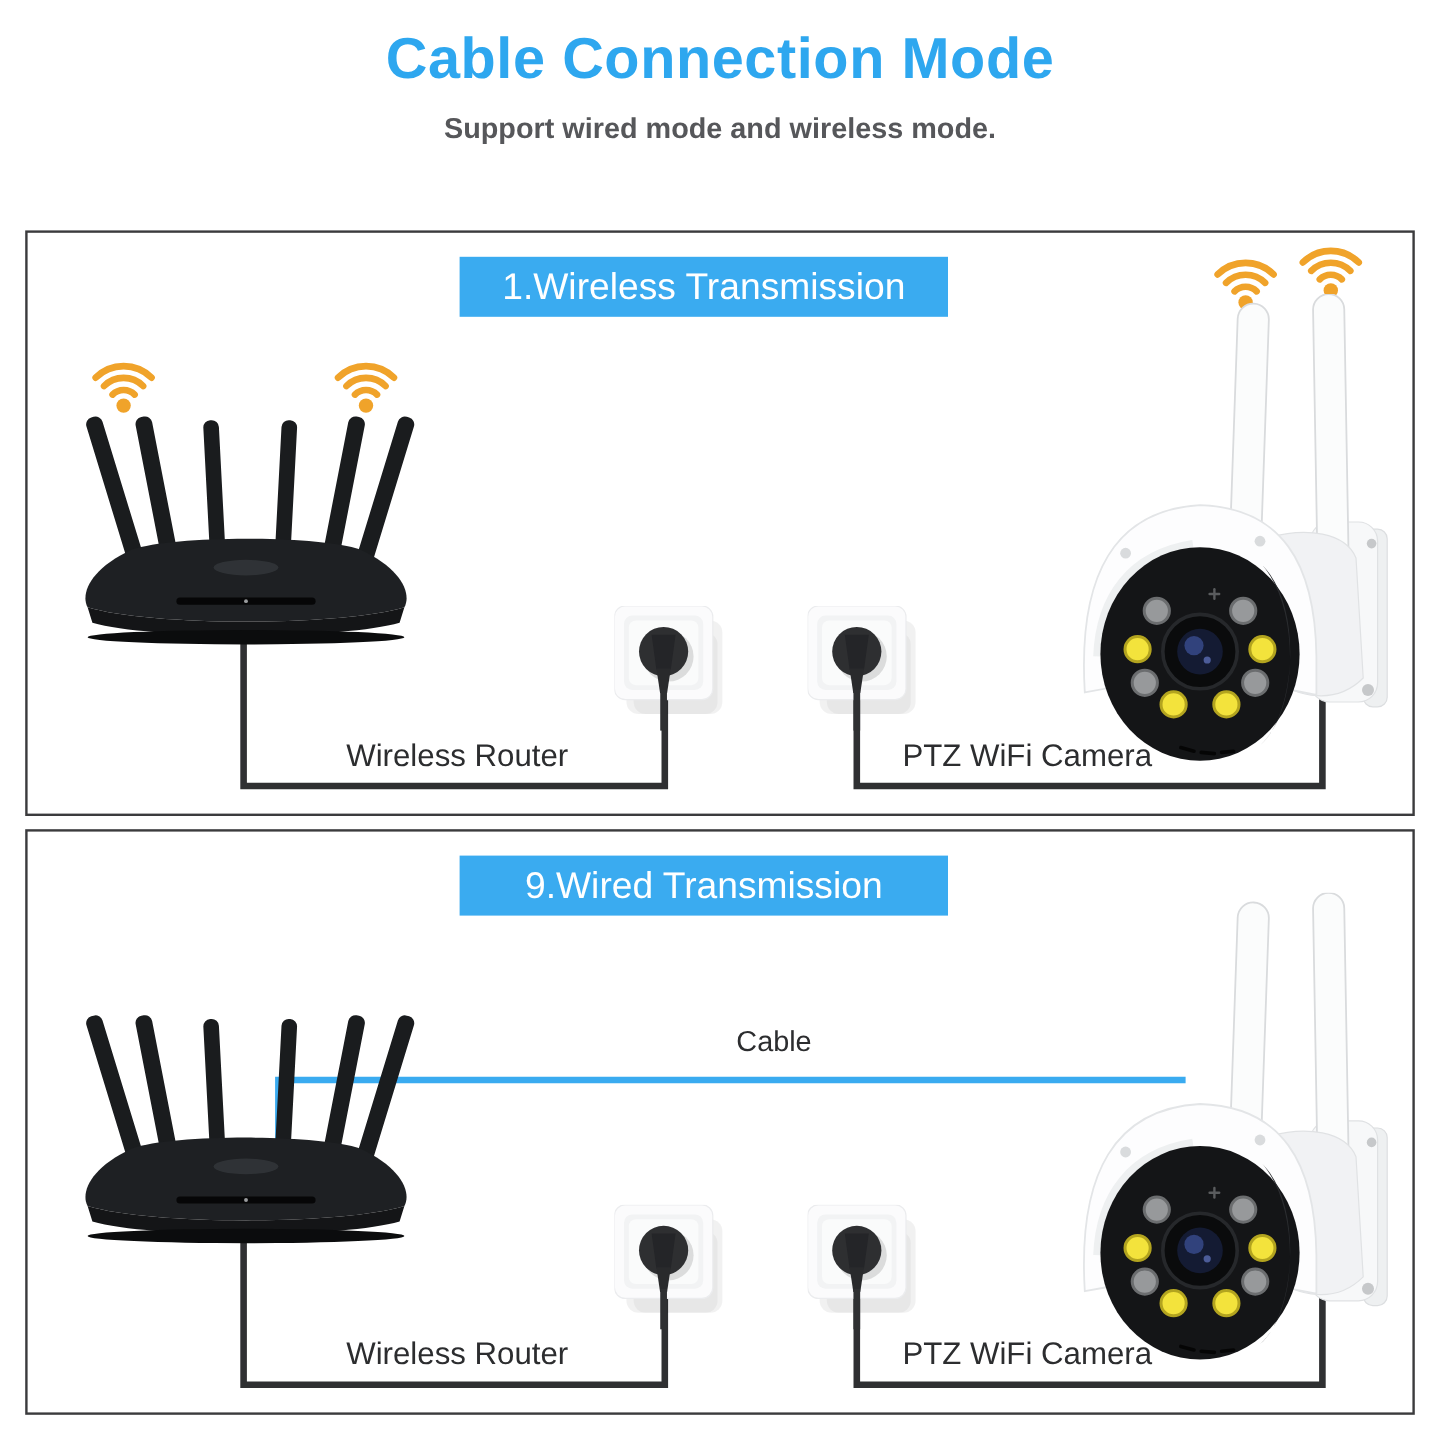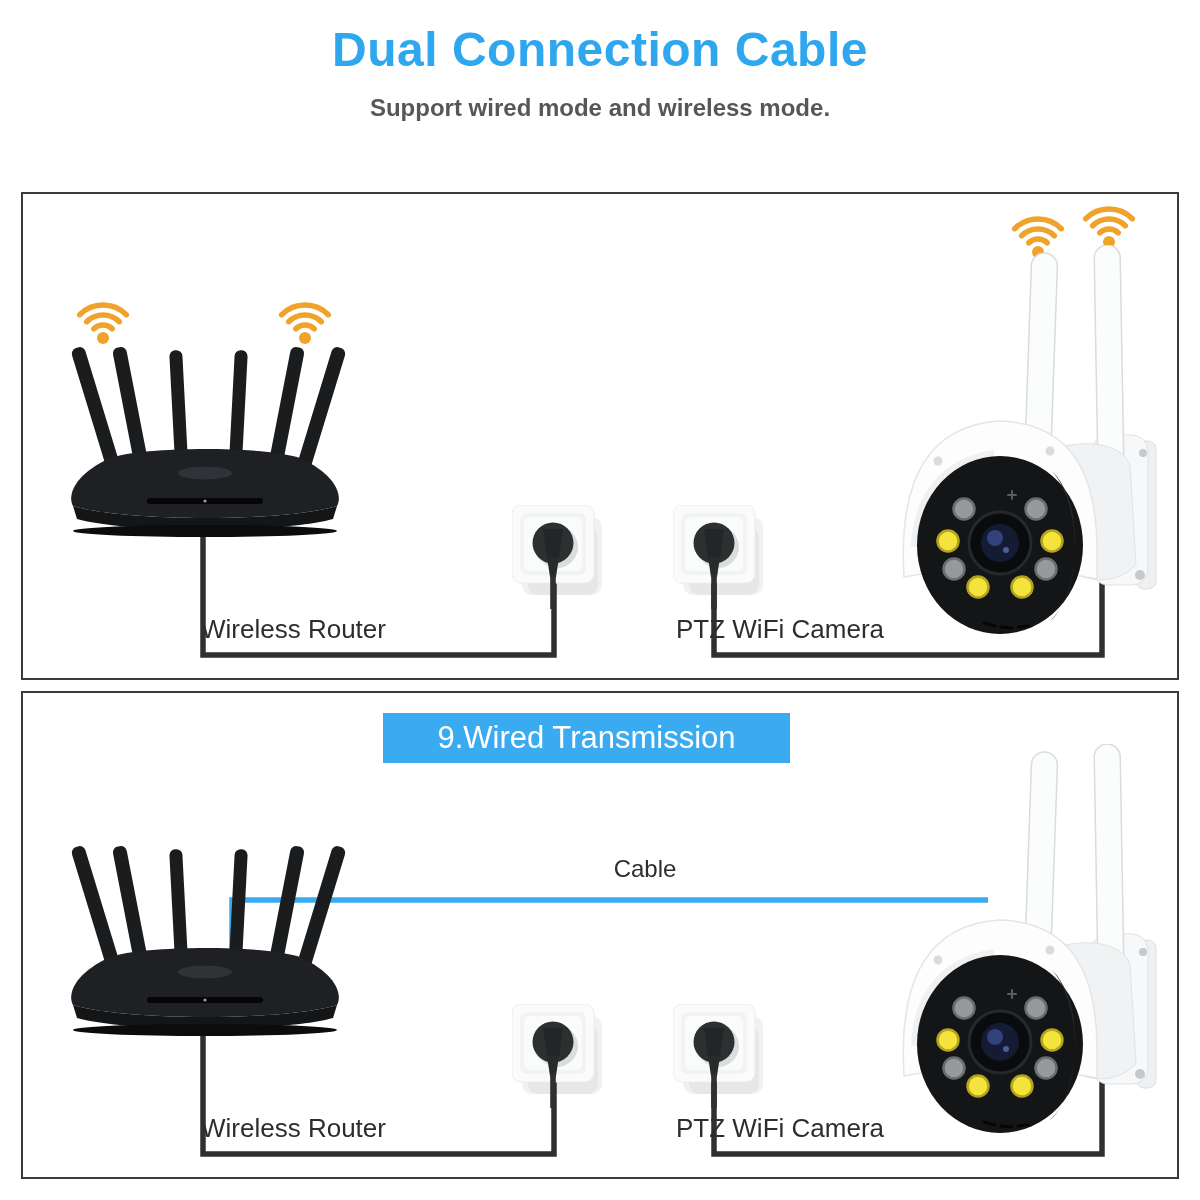--- a/index.html
+++ b/index.html
@@ -31,21 +31,21 @@
   }
   .panel-1{top:192px;}
   .panel-2{top:691px;}
   .band{
     position:absolute;left:360px;top:20px;width:407px;height:50px;
     background:var(--accent-blue);color:#fff;font-size:31px;font-weight:400;
     text-align:center;line-height:50px;
   }
   .scene{position:absolute;left:0;top:0;width:1154px;height:484px;}
   .device-label{
-    position:absolute;width:360px;text-align:left;
+    position:absolute;width:360px;text-align:center;
     font-size:26px;color:var(--label-text);font-weight:400;
   }
   .router-label{left:178px;top:420px;}
   .camera-label{left:653px;top:420px;}
   .cable-label{
     position:absolute;left:442px;top:162px;width:360px;text-align:center;
     font-size:24px;color:var(--label-text);
   }
   .cable{fill:none;stroke:var(--cable-dark);stroke-width:5.5;}
   .net-cable{fill:none;stroke:var(--accent-blue);stroke-width:5.5;}
@@ -143,36 +143,37 @@
     <rect x="12" y="12" width="58" height="54" rx="6" fill="#fafbfb"></rect>
     <circle cx="45" cy="42" r="21" fill="#000" opacity="0.12"></circle>
     <circle cx="41" cy="38" r="20.5" fill="#2e2f31"></circle>
     <path d="M 31 24 L 51 24 L 47 53 L 35 53 Z" fill="#242528"></path>
     <path d="M 35 52 L 47 52 L 44 72 Q 41 76 38 72 Z" fill="#292a2c"></path>
     <rect x="38.2" y="70" width="5.6" height="34" fill="#2f3032"></rect>
   </symbol>
 </svg>
 
 <div class="page">
-  <h1 class="page-title">Dual Connection Cable</h1>
+  <h1 class="page-title">Cable Connection Mode</h1>
   <p class="page-subtitle">Support wired mode and wireless mode.</p>
 
   <section class="panel panel-1">
     <svg class="scene" viewBox="0 0 1154 484">
       <polyline class="cable" points="180,336 180,461 531,461 531,378"></polyline>
       <polyline class="cable" points="691,380 691,461 1079,461 1079,306"></polyline>
       <use href="#sym-wifi" x="48" y="96" width="64" height="56"></use>
       <use href="#sym-wifi" x="250" y="96" width="64" height="56"></use>
       <use href="#sym-wifi" x="983" y="10" width="64" height="56"></use>
       <use href="#sym-wifi" x="1054" y="0" width="64" height="56"></use>
       <use href="#sym-outlet" x="489" y="311" width="96" height="104"></use>
       <use href="#sym-outlet" x="650" y="311" width="96" height="104"></use>
       <use href="#sym-router" x="32" y="146" width="300" height="205"></use>
       <use href="#sym-camera" x="877" y="51" width="260" height="400"></use>
     </svg>
+    <div class="band">1.Wireless Transmission</div>
     <div class="device-label router-label">Wireless Router</div>
     <div class="device-label camera-label">PTZ WiFi Camera</div>
   </section>
 
   <section class="panel panel-2">
     <svg class="scene" viewBox="0 0 1154 484">
       <polyline class="net-cable" points="209,272 209,207 965,207"></polyline>
       <polyline class="cable" points="180,336 180,461 531,461 531,378"></polyline>
       <polyline class="cable" points="691,380 691,461 1079,461 1079,306"></polyline>
       <use href="#sym-outlet" x="489" y="311" width="96" height="104"></use>

